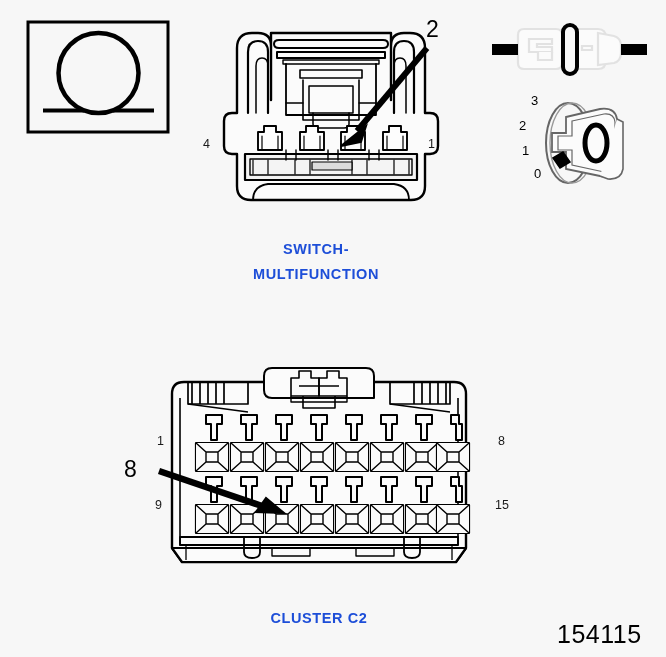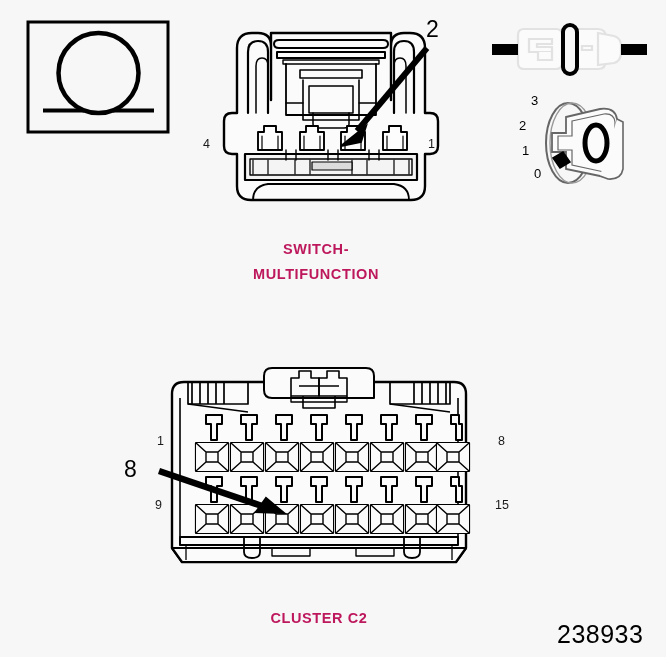--- a/index.html
+++ b/index.html
@@ -20,21 +20,21 @@
     inset: 0;
     width: 666px;
     height: 657px;
   }
   .cap {
     position: absolute;
     font-family: "Liberation Sans", sans-serif;
     font-weight: bold;
     font-size: 14.5px;
     letter-spacing: 0.6px;
-    color: #be185d;
+    color: #1d4ed8;
     white-space: nowrap;
   }
   .cap-center { text-align: center; }
   .pinnum {
     position: absolute;
     font-family: "Liberation Sans", sans-serif;
     font-size: 12.5px;
     color: #1a1a1a;
     white-space: nowrap;
   }
@@ -345,13 +345,13 @@
 
 <div class="pinnum" style="left:157px; top:434px;">1</div>
 <div class="pinnum" style="left:498px; top:434px;">8</div>
 <div class="pinnum" style="left:155px; top:498px;">9</div>
 <div class="pinnum" style="left:495px; top:498px;">15</div>
 
 <div class="callout" style="left:124px; top:456px;">8</div>
 
 <div class="cap cap-center" style="left:239px; top:598px; width:160px;margin-top:12px;">CLUSTER C2</div>
 
-<div class="figno" style="left:557px; top:620px;">238933</div>
+<div class="figno" style="left:557px; top:620px;">154115</div>
 
 </body></html>

